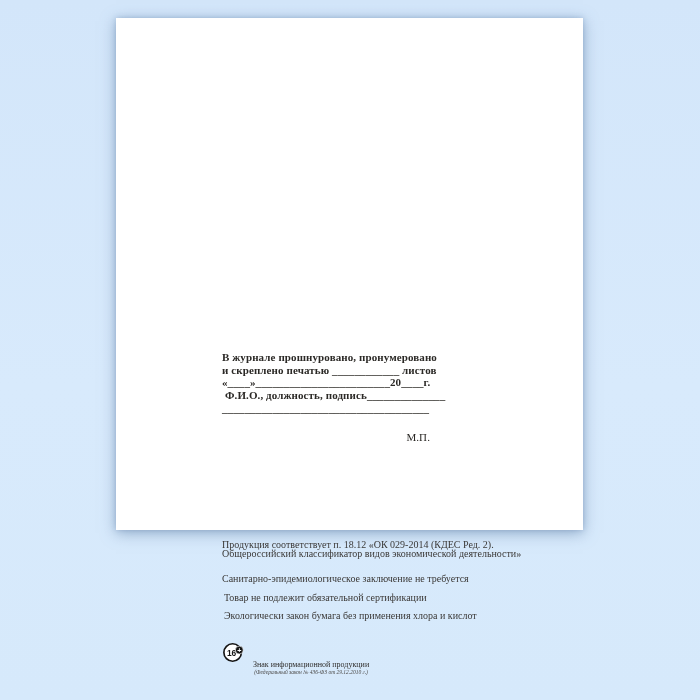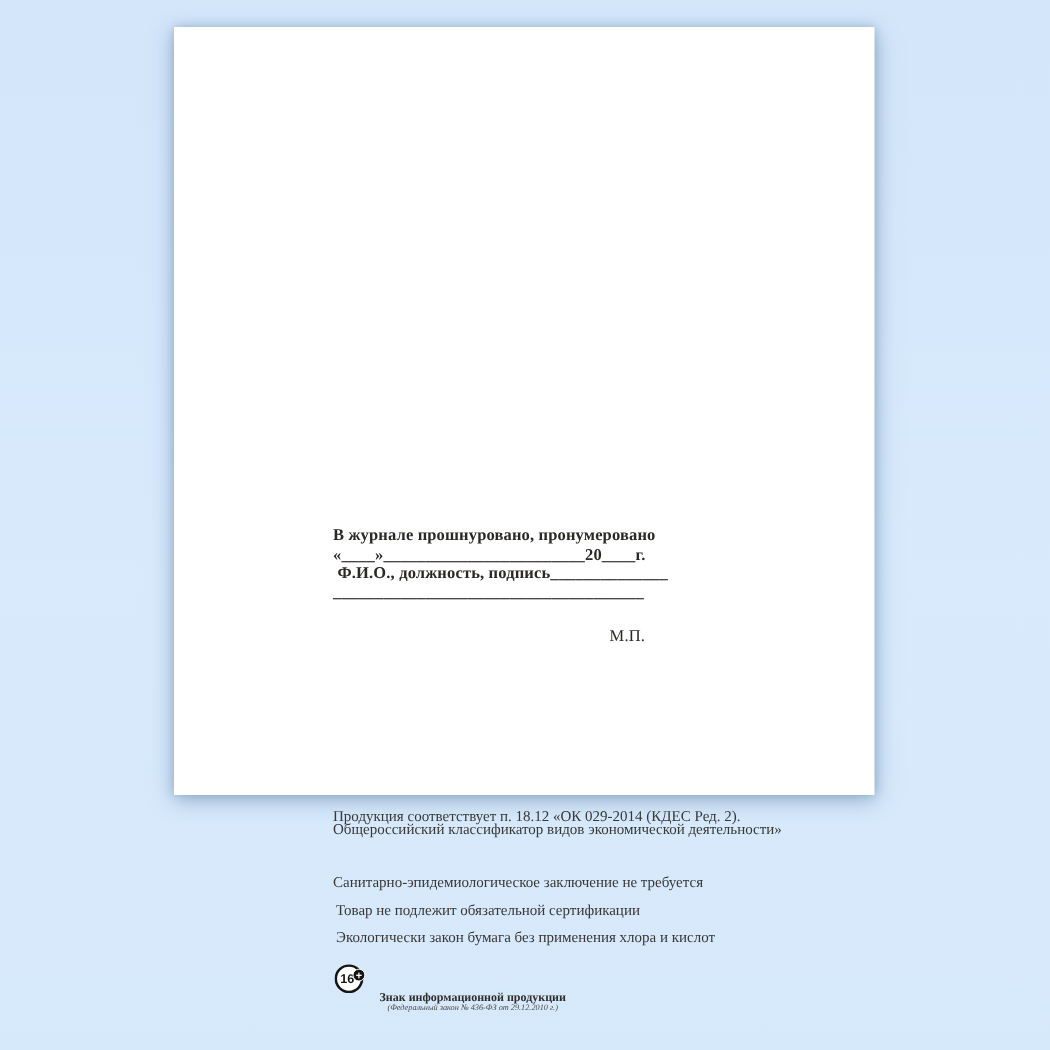--- a/index.html
+++ b/index.html
@@ -64,21 +64,21 @@
     margin: 0;
     white-space: nowrap;
   }
   .classifier .italic {
     font-style: italic;
   }
   .statement {
     margin: 0;
     white-space: nowrap;
   }
-  .statement.s1 { margin-top: 25px; }
+  .statement.s1 { margin-top: 15px; }
   .statement.s2 { margin-top: 9.5px; padding-left: 2px; }
   .statement.s3 { margin-top: 9px; padding-left: 2px; }
   
   .age-row {
     position: absolute;
     left: 107px;
     top: 610px;
     display: flex;
     align-items: center;
     text-align: center;
@@ -87,40 +87,41 @@
     width: 21px;
     height: 21px;
     flex: 0 0 auto;
   }
   .age-text {
     margin-left: 9px;
     color: #2f2d2b;
   }
   .age-title {
     font-size: 8px;
-    font-weight: bold;
+    font-weight: normal;
     white-space: nowrap;
     line-height: 9px;
     margin-top: 32px;
   }
   .age-law {
     font-size: 5.5px;
     font-style: italic;
     white-space: nowrap;
     line-height: 7px;
     color: #4a4846;
   }
 </style>
 </head>
 <body>
 
 <div class="paper">
 
   <div class="stamp-block">
     <div class="stamp-line">В журнале прошнуровано, пронумеровано</div>
+    <div class="stamp-line">и скреплено печатью ____________ листов</div>
     <div class="stamp-line">«____»________________________20____г.</div>
     <div class="stamp-line fio">Ф.И.О., должность, подпись______________</div>
     <div class="stamp-line">_____________________________________</div>
     <div class="seal-mark">М.П.</div>
   </div>
 
   <div class="compliance-block">
     <div class="classifier">
       <p>Продукция соответствует п. 18.12 «ОК 029-2014 (КДЕС Ред. 2).</p>
       <p>Общероссийский классификатор видов экономической деятельности»</p>

